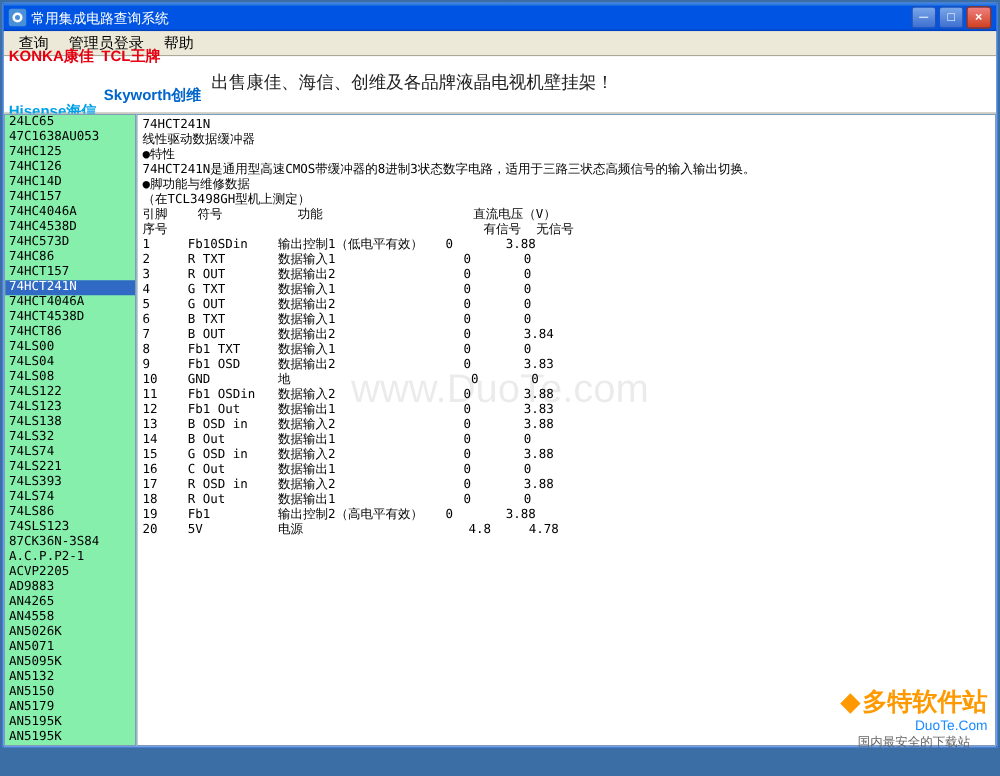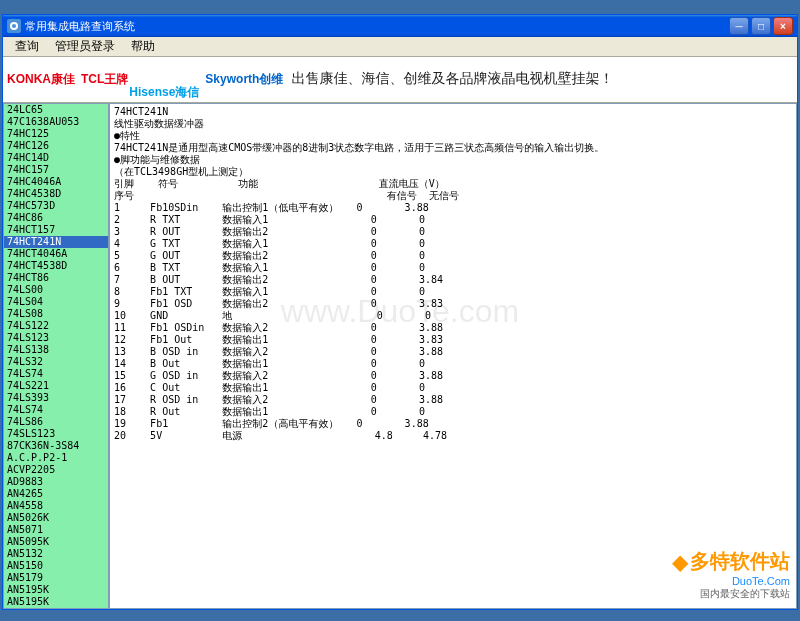--- a/index.html
+++ b/index.html
@@ -1,45 +1,45 @@
 <!DOCTYPE html>
 <html><head>
 <meta charset="utf-8">
 <style>
 * { margin: 0; padding: 0; box-sizing: border-box; }
 body { font-family: "SimSun", "Microsoft YaHei", sans-serif; font-size: 11px; background: #3a6ea5; width: 800px; height: 621px; overflow: hidden; position: relative; }
-.window { position: absolute; top: 14px; left: 2px; width: 796px; height: 596px; background: #ece9d8; border: 1px solid #0054e3; display: flex; flex-direction: column; }
+.window { position: absolute; top: 2px; left: 2px; width: 796px; height: 596px; background: #ece9d8; border: 1px solid #0054e3; display: flex; flex-direction: column; }
 .titlebar { height: 22px; background: linear-gradient(to bottom, #3c8cde 0%, #0054e3 10%, #0054e3 90%, #003db3 100%); display: flex; align-items: center; color: white; font-size: 11px; padding: 0 4px; }
 .titlebar-icon { width: 14px; height: 14px; background: #4a90d9; border-radius: 2px; margin-right: 4px; display: inline-flex; align-items: center; justify-content: center; }
 .titlebar-icon svg { width: 10px; height: 10px; }
 .window-controls { margin-left: auto; display: flex; gap: 2px; }
 .window-btn { width: 20px; height: 18px; background: linear-gradient(to bottom, #7ba7e8, #3c6fd0); border: 1px solid #2152b8; border-radius: 3px; display: flex; align-items: center; justify-content: center; color: white; font-size: 10px; font-weight: bold; cursor: pointer; }
 .window-btn.close { background: linear-gradient(to bottom, #f08080, #d04020); border-color: #a03010; }
 .menubar { height: 20px; background: #ece9d8; display: flex; align-items: center; padding: 0 4px; border-bottom: 1px solid #aca899; font-size: 12px; }
 .menu-item { padding: 16px 8px; cursor: pointer; }
 .banner { height: 46px; background: white; border-bottom: 1px solid #aca899; display: flex; align-items: center; padding: 2px 4px; gap: 8px; }
-.brand-box { display: flex; flex-direction: row; gap: 1px; }
+.brand-box { display: flex; flex-direction: column; gap: 1px; }
 .brand-row { display: flex; gap: 6px; align-items: center; }
 .brand { font-weight: bold; font-size: 12px; }
 .brand.konka { color: #e60012; }
 .brand.tcl { color: #e60012; }
 .brand.hisense { color: #00a0e9; margin-top: 26px; }
 .brand.skyworth { color: #0066cc; }
 .ad-text { font-family: "KaiTi", cursive; font-size: 14px; color: #222; line-height: 1.3; }
 .content { flex: 1; display: flex; background: white; overflow: hidden; }
 .sidebar { width: 106px; border: 1px solid #7f9db9; overflow-y: scroll; overflow-x: auto; background: #86efac; font-size: 10px; }
 .sidebar-item { padding: 0 3px; white-space: nowrap; cursor: pointer; line-height: 12px; height: 12px; font-family: "SimSun", monospace; }
 .sidebar-item.selected { background: #316ac5; color: white; }
 .main-panel { flex: 1; border: 1px solid #7f9db9; padding: 2px 4px; overflow: auto; font-size: 10px; background: white; position: relative; }
 .main-panel pre { font-family: "SimSun", monospace; font-size: 10px; line-height: 12px; white-space: pre; }
 .watermark { position: absolute; top: 50%; left: 50%; transform: translate(-50%, -50%); font-size: 32px; color: rgba(0,0,0,0.08); font-family: Arial, sans-serif; pointer-events: none; z-index: 10; }
 .footer-logo { position: absolute; bottom: 20px; right: 10px; text-align: right; z-index: 20; }
 .duote-logo { font-size: 20px; font-weight: bold; color: #ff9900; display: flex; align-items: center; justify-content: flex-end; gap: 2px; }
 .duote-sub { font-size: 11px; color: #1a8cff; }
-.duote-safe { font-size: 10px; color: #666; }
+.duote-safe { font-size: 10px; color: #666; text-align: center; }
 ::-webkit-scrollbar { width: 15px; height: 15px; }
 ::-webkit-scrollbar-track { background: #f4f3ee; border: 1px solid #ece9d8; }
 ::-webkit-scrollbar-thumb { background: #c8c6b8; border: 1px solid #aca899; }
 ::-webkit-scrollbar-button { background: #ece9d8; border: 1px solid #aca899; height: 15px; }
 </style>
 </head>
 <body>
 
 <div class="window">
   <div class="titlebar">

